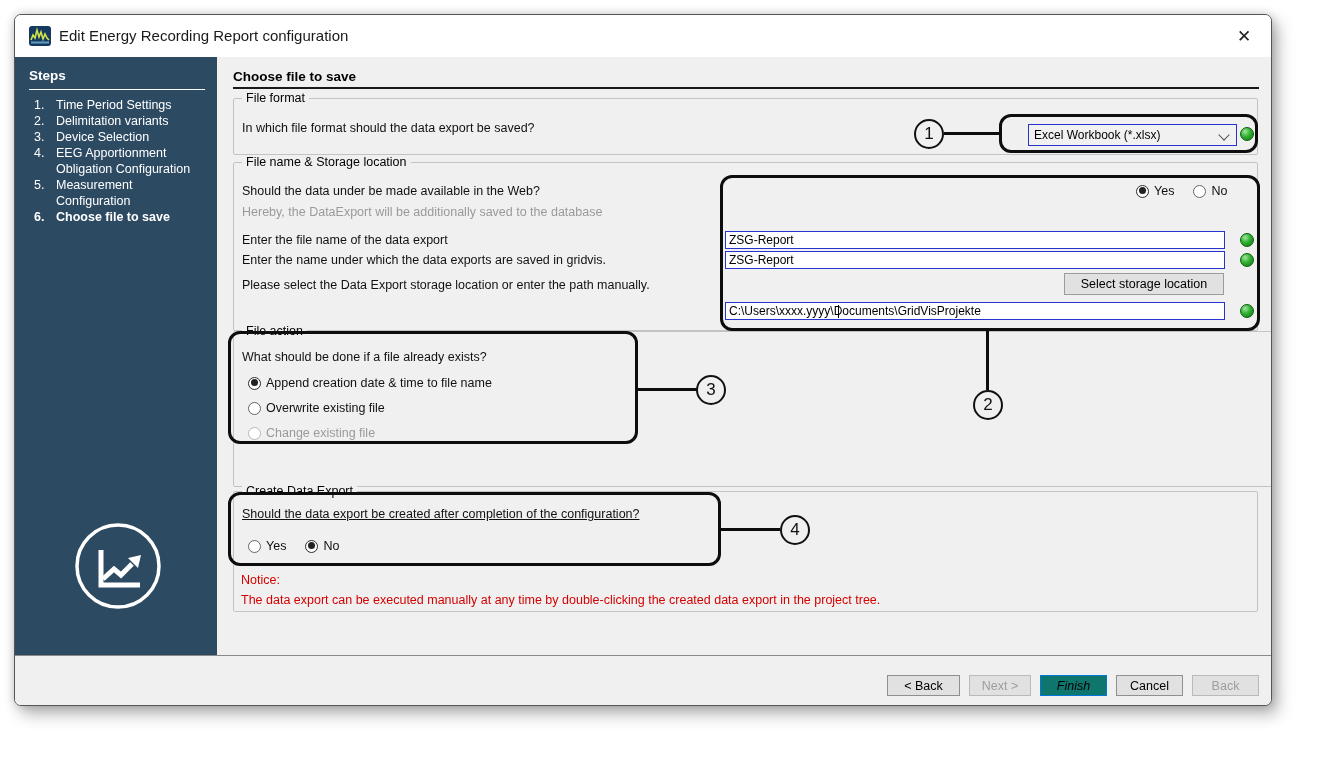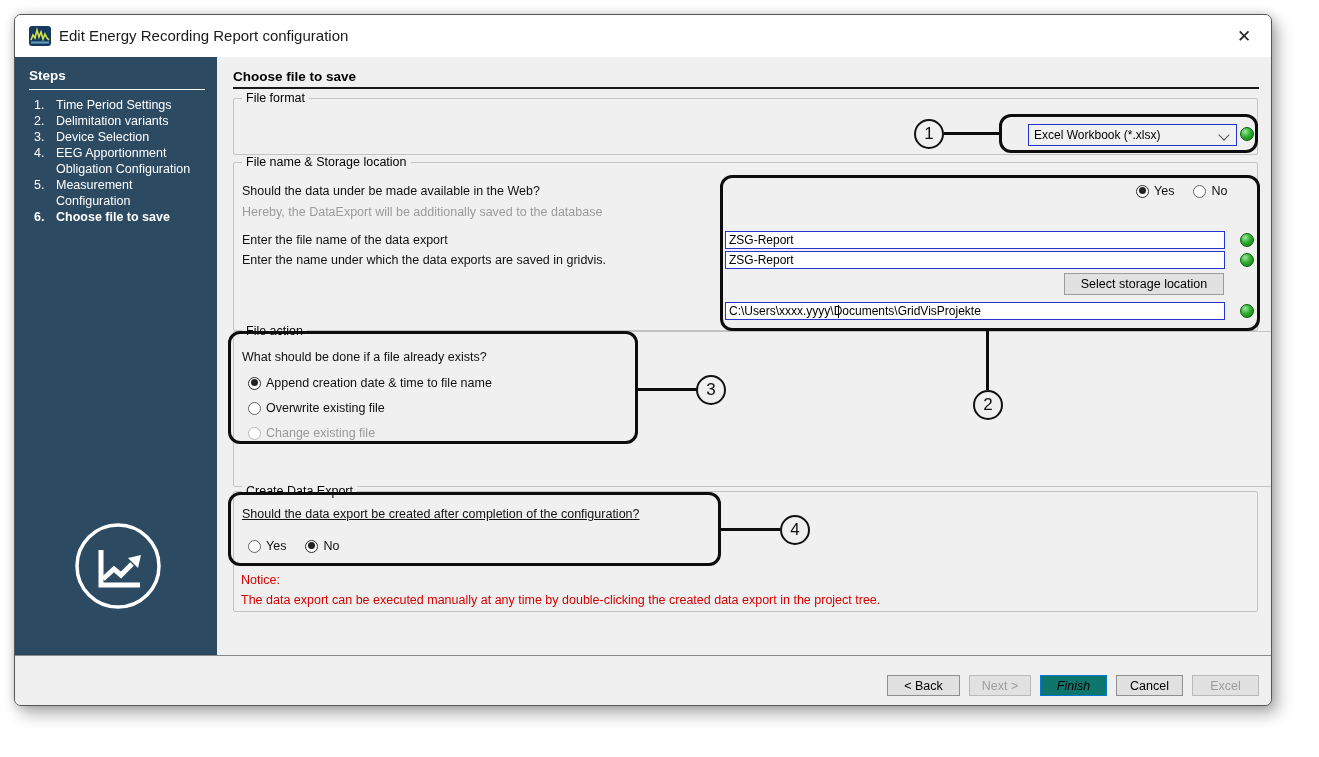--- a/index.html
+++ b/index.html
@@ -178,33 +178,35 @@
         <polyline points="30,58 41,48 48,54 59,43" fill="none" stroke="#ffffff" stroke-width="5"></polyline>
         <polygon points="55,37 68,34 65,47" fill="#ffffff"></polygon>
       </svg>
     </div>
 
     <div class="main-heading">Choose file to save</div>
     <div class="heading-rule"></div>
 
     <div class="group g1">
       <span class="group-label">File format</span>
+      <span class="txt g1-q">In which file format should the data export be saved?</span>
     </div>
     <div class="dropdown">
       <span>Excel Workbook (*.xlsx)</span>
       <span class="chev"></span>
     </div>
     <div class="led led1"></div>
 
     <div class="group g2">
       <span class="group-label">File name &amp; Storage location</span>
       <span class="txt g2-webq">Should the data under be made available in the Web?</span>
       <span class="txt gray g2-hint">Hereby, the DataExport will be additionally saved to the database</span>
       <span class="txt g2-fname">Enter the file name of the data export</span>
       <span class="txt g2-gname">Enter the name under which the data exports are saved in gridvis.</span>
+      <span class="txt g2-path">Please select the Data Export storage location or enter the path manually.</span>
     </div>
     <div class="radio-row rr-web">
       <span class="radio sel"></span>
       <span class="rlbl">Yes</span>
       <span class="gap"></span>
       <span class="radio"></span>
       <span class="rlbl">No</span>
     </div>
     <input class="field f1" readonly="" value="ZSG-Report" style="">
     <div class="led ledf1"></div>
@@ -260,18 +262,18 @@
     <div class="conum n3">3</div>
     <div class="conum n4">4</div>
 
     <div class="botsep"></div>
     <div class="buttonbar">
       <div class="btnrow">
         <div class="btn w-back">&lt; Back</div>
         <div class="btn w-next disabled">Next &gt;</div>
         <div class="btn w-fin primary">Finish</div>
         <div class="btn w-can">Cancel</div>
-        <div class="btn w-help disabled">Excel</div>
+        <div class="btn w-help disabled">Back</div>
       </div>
     </div>
 
   </div>
 </div>
 
 </body></html>

